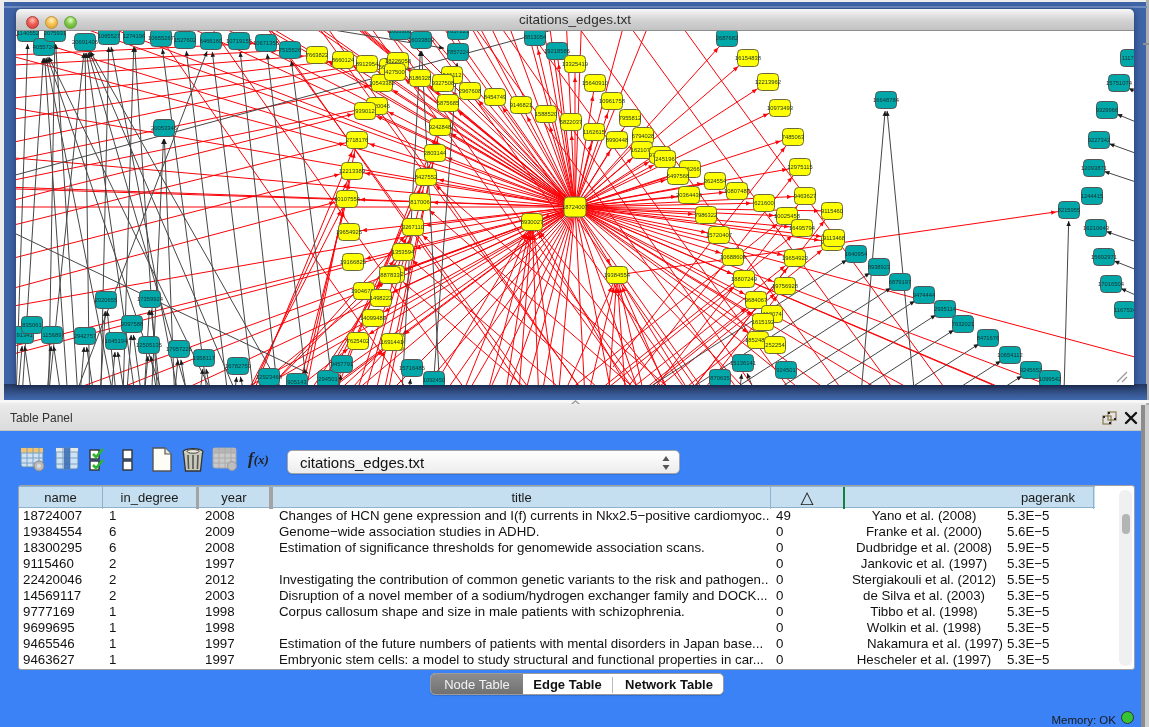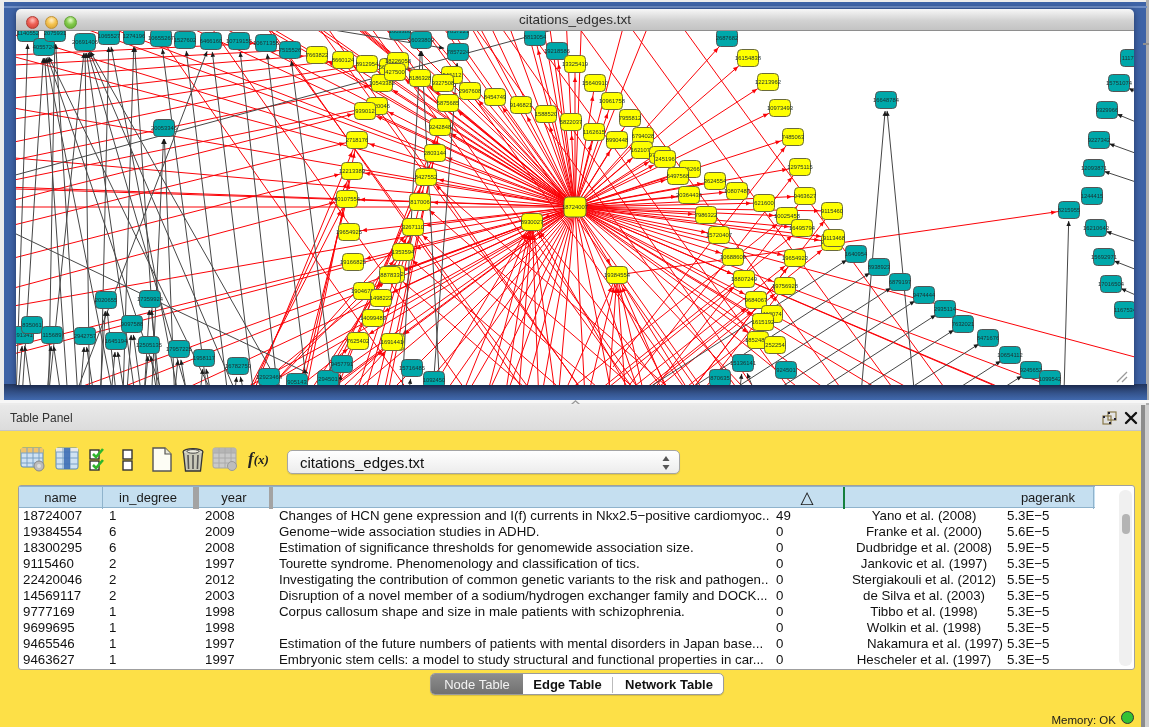--- a/index.html
+++ b/index.html
@@ -848,21 +848,21 @@
 <rect x="548.0" y="166.0" width="22" height="20" rx="4" fill="#feff00" stroke="#6b6b3a" stroke-width="1"></rect>
 <text x="559.0" y="178.0" font-size="5.8" text-anchor="middle" fill="#1c3030" font-family="Liberation Sans, sans-serif">18724007</text>
 <line x1="1111.0" y1="351.0" x2="1111.0" y2="351.0" stroke="#9a9a9a" stroke-width="1.3"></line>
         <line x1="1106.0" y1="351.0" x2="1111.0" y2="346.0" stroke="#9a9a9a" stroke-width="1.3"></line>
         <line x1="1101.0" y1="351.0" x2="1111.0" y2="341.0" stroke="#9a9a9a" stroke-width="1.3"></line>
 </svg>
 </div>
 </div>
 <div class="abs" style="left:571px;top:400px;width:9px;height:4px;background:#9a9a9a;clip-path:polygon(50% 0,100% 100%,78% 100%,50% 45%,22% 100%,0 100%)"></div>
 
-<div class="abs" style="left:0;top:405px;width:1149px;height:322px;background:#fde047">
+<div class="abs" style="left:0;top:405px;width:1149px;height:322px;background:#3b82f6">
  <div class="abs" style="left:0;top:0;width:1149px;height:26px;background:linear-gradient(#e9e9e9,#dcdcdc);border-bottom:1px solid #c6c6c6">
    <div class="abs" style="left:10px;top:6px;font-size:12px;color:#333">Table Panel</div>
    <svg class="abs" style="left:1102px;top:6px" width="15" height="15" viewBox="0 0 15 15">
      <rect x="1" y="5" width="8" height="8" fill="none" stroke="#8a7a4a" stroke-width="1.2"></rect>
      <rect x="6" y="1" width="8" height="8" fill="none" stroke="#8a7a4a" stroke-width="1.2"></rect>
      <rect x="1" y="5" width="2" height="2" fill="#223"></rect>
         <rect x="7" y="11" width="2" height="2" fill="#223"></rect>
      <rect x="6" y="1" width="2" height="2" fill="#223"></rect>
         <rect x="12" y="7" width="2" height="2" fill="#223"></rect>
    </svg>
@@ -917,22 +917,23 @@
      <svg class="abs" style="left:373px;top:4px" width="10" height="16" viewBox="0 0 10 16">
        <path d="M5 1 L8.5 6 L1.5 6 Z" fill="#555"></path>
           <path d="M5 15 L8.5 10 L1.5 10 Z" fill="#555"></path>
      </svg>
    </div>
  </div>
 
  <div class="abs" style="left:18px;top:80px;width:1117px;height:185px;background:#fff;border:1px solid #9f9f9f;border-radius:3px">
    <div class="abs" style="left:0;top:0;width:1076px;height:22px;background:#c5dff0;border-top:1px solid #8fb3cc;border-bottom:1px solid #8fb3cc">
         <div class="abs" style="left:0px;top:0;width:84px;height:22px;border-right:1px solid #8fb3cc;font-size:13px;text-align:center;line-height:21px;color:#1a1a1a;overflow:hidden">name</div>
-        <div class="abs" style="left:84px;top:0;width:96px;height:22px;border-right:6px solid #a3a3a3;font-size:13px;text-align:center;line-height:21px;color:#1a1a1a;overflow:hidden">in_degree</div>
+        <div class="abs" style="left:84px;top:0;width:96px;height:22px;border-right:3px solid #a3a3a3;font-size:13px;text-align:center;line-height:21px;color:#1a1a1a;overflow:hidden">in_degree</div>
         <div class="abs" style="left:180px;top:0;width:74px;height:22px;border-right:4px solid #a3a3a3;font-size:13px;text-align:center;line-height:21px;color:#1a1a1a;overflow:hidden">year</div>
+        <div class="abs" style="left:254px;top:0;width:498px;height:22px;border-right:1px solid #8fb3cc;font-size:13px;text-align:center;line-height:21px;color:#1a1a1a;overflow:hidden">title</div>
         <div class="abs" style="left:752px;top:0;width:74px;height:22px;border-right:2px solid #15803d;font-size:17px;text-align:center;line-height:21px;color:#1a1a1a;overflow:hidden">△ out_de...</div>
         <div class="abs" style="left:984px;top:0;width:91px;height:22px;border-right:1px solid #8fb3cc;font-size:13px;text-align:center;line-height:21px;color:#1a1a1a;overflow:hidden">pagerank</div>
       </div>
    <div class="abs" style="left:0;top:22px;width:1076px;height:16px;font-size:13.3px;color:#111;white-space:nowrap">
         <div class="abs" style="left:4px;width:78px;overflow:hidden">18724007</div>
         <div class="abs" style="left:90px;width:88px;overflow:hidden">1</div>
         <div class="abs" style="left:186px;width:66px;overflow:hidden">2008</div>
         <div class="abs" style="left:260px;width:490px;overflow:hidden">Changes of HCN gene expression and I(f) currents in Nkx2.5−positive cardiomyoc...</div>
         <div class="abs" style="left:757px;width:66px;overflow:hidden">49</div>
         <div class="abs" style="left:826px;width:158px;text-align:center;overflow:hidden">Yano et al. (2008)</div>
@@ -944,30 +945,29 @@
         <div class="abs" style="left:186px;width:66px;overflow:hidden">2009</div>
         <div class="abs" style="left:260px;width:490px;overflow:hidden">Genome−wide association studies in ADHD.</div>
         <div class="abs" style="left:757px;width:66px;overflow:hidden">0</div>
         <div class="abs" style="left:826px;width:158px;text-align:center;overflow:hidden">Franke et al. (2000)</div>
         <div class="abs" style="left:988px;width:86px;overflow:hidden">5.6E−5</div>
       </div>
       <div class="abs" style="left:0;top:54px;width:1076px;height:16px;font-size:13.3px;color:#111;white-space:nowrap">
         <div class="abs" style="left:4px;width:78px;overflow:hidden">18300295</div>
         <div class="abs" style="left:90px;width:88px;overflow:hidden">6</div>
         <div class="abs" style="left:186px;width:66px;overflow:hidden">2008</div>
-        <div class="abs" style="left:260px;width:490px;overflow:hidden">Estimation of significance thresholds for genomewide association size.</div>
+        <div class="abs" style="left:260px;width:490px;overflow:hidden">Estimation of significance thresholds for genomewide association scans.</div>
         <div class="abs" style="left:757px;width:66px;overflow:hidden">0</div>
         <div class="abs" style="left:826px;width:158px;text-align:center;overflow:hidden">Dudbridge et al. (2008)</div>
         <div class="abs" style="left:988px;width:86px;overflow:hidden">5.9E−5</div>
       </div>
       <div class="abs" style="left:0;top:70px;width:1076px;height:16px;font-size:13.3px;color:#111;white-space:nowrap">
         <div class="abs" style="left:4px;width:78px;overflow:hidden">9115460</div>
         <div class="abs" style="left:90px;width:88px;overflow:hidden">2</div>
         <div class="abs" style="left:186px;width:66px;overflow:hidden">1997</div>
-        <div class="abs" style="left:260px;width:490px;overflow:hidden">Tourette syndrome. Phenomenology and classification of tics.</div>
         <div class="abs" style="left:757px;width:66px;overflow:hidden">0</div>
         <div class="abs" style="left:826px;width:158px;text-align:center;overflow:hidden">Jankovic et al. (1997)</div>
         <div class="abs" style="left:988px;width:86px;overflow:hidden">5.3E−5</div>
       </div>
       <div class="abs" style="left:0;top:86px;width:1076px;height:16px;font-size:13.3px;color:#111;white-space:nowrap">
         <div class="abs" style="left:4px;width:78px;overflow:hidden">22420046</div>
         <div class="abs" style="left:90px;width:88px;overflow:hidden">2</div>
         <div class="abs" style="left:186px;width:66px;overflow:hidden">2012</div>
         <div class="abs" style="left:260px;width:490px;overflow:hidden">Investigating the contribution of common genetic variants to the risk and pathogen...</div>
         <div class="abs" style="left:757px;width:66px;overflow:hidden">0</div>

